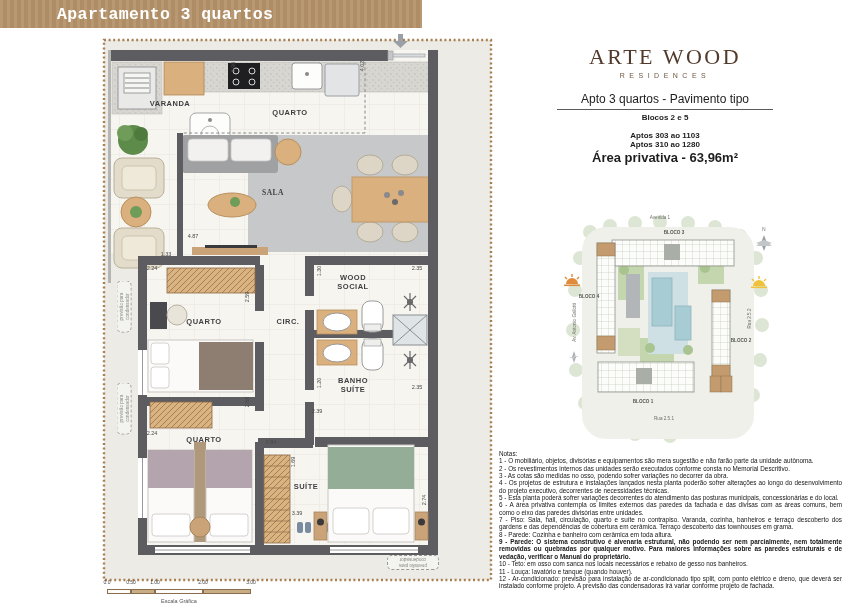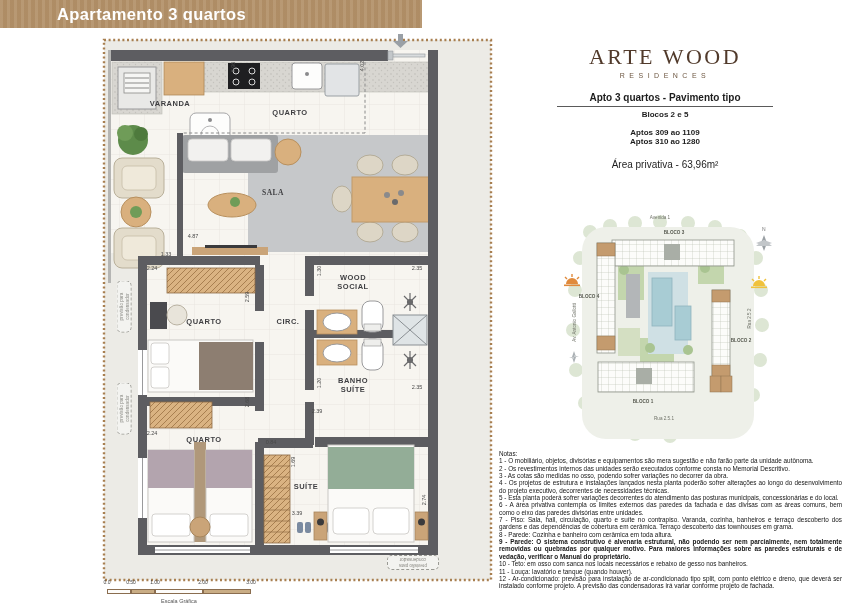--- a/index.html
+++ b/index.html
@@ -6,21 +6,21 @@
   body{width:844px;height:613px;position:relative;background:#ffffff;
        font-family:"Liberation Sans", sans-serif;overflow:hidden;}
 
   
   .header-bar{position:absolute;left:0;top:0;width:422px;height:28px;
     background:#b39169;
     background-image:repeating-linear-gradient(90deg,
       rgba(255,255,255,.07) 0 3px, rgba(92,62,30,.05) 3px 7px);
     display:flex;align-items:center;}
   .header-bar span{color:#fff;font-size:16.5px;font-weight:600;letter-spacing:.4px;
-    padding-left:57px;}
+    padding-left:57px;font-family:Liberation Mono, monospace;}
 
   
   .plan{position:absolute;left:95px;top:30px;width:400px;height:583px;}
   .plan svg{position:absolute;left:0;top:0;}
   .room-label{position:absolute;font-size:7.5px;font-weight:bold;color:#3f3f42;
     letter-spacing:.5px;text-align:center;line-height:8.5px;}
   .dim{position:absolute;width:22px;text-align:center;font-size:5.5px;color:#4a4a4a;}
   .dim.v{transform:rotate(-90deg);}
   .cond{position:absolute;width:52px;height:15px;border:1px dashed #9a9a94;
     border-radius:5px;font-size:4.6px;line-height:5.2px;color:#8a8a84;
@@ -33,25 +33,25 @@
   .scale-caption{position:absolute;width:90px;text-align:center;font-size:5.5px;color:#555;}
 
   
   .brand{position:absolute;left:545px;top:44px;width:240px;text-align:center;
     font-family:"Liberation Serif", serif;color:#513a2b;font-size:22px;
     letter-spacing:2.5px;font-weight:500;}
   .brand-sub{position:absolute;left:545px;top:72px;width:240px;text-align:center;
     font-size:7px;letter-spacing:4.5px;color:#6d5640;}
   .unit-info{position:absolute;left:545px;top:92px;width:240px;text-align:center;
     color:#1d1d1d;}
-  .unit-type{font-size:10px;font-weight:bold;}
+  .unit-type{font-size:12px;font-weight:normal;}
   .unit-divider{width:216px;height:1px;background:#5a5a5a;margin:3px auto 3px auto;}
   .unit-blocks{font-size:8px;font-weight:bold;}
   .unit-apts{margin-top:9px;font-size:8px;font-weight:bold;line-height:9.4px;}
-  .unit-area{margin-top:12px;font-size:10px;font-weight:normal;}
+  .unit-area{margin-top:0;font-size:13px;font-weight:bold;}
 
   
   .siteplan{position:absolute;left:560px;top:210px;width:220px;height:245px;}
   .siteplan svg{position:absolute;left:0;top:0;}
   .site-label{position:absolute;font-size:4.6px;color:#6f7268;text-align:center;
     width:40px;line-height:5px;}
   .site-label.bold{color:#55584e;font-weight:bold;}
   .site-label.v{transform:rotate(-90deg);}
   .north-label{position:absolute;font-size:5px;color:#777;}
 
@@ -310,21 +310,21 @@
 </div>
 
 <div class="brand">ARTE WOOD</div>
 <div class="brand-sub">RESIDENCES</div>
 
 <div class="unit-info">
   <div class="unit-type">Apto 3 quartos - Pavimento tipo</div>
   <div class="unit-divider"></div>
   <div class="unit-blocks">Blocos 2 e 5</div>
   <div class="unit-apts">
-    <div>Aptos 309 ao 1109</div>
+    <div>Aptos 303 ao 1103</div>
     <div>Aptos 310 ao 1280</div>
   </div>
   <div class="unit-area">Área privativa - 63,96m²</div>
 </div>
 
 <div class="siteplan">
   <svg width="220" height="245" viewBox="0 0 220 245">
     <defs>
       <pattern id="units" width="7" height="7" patternUnits="userSpaceOnUse">
         <rect width="7" height="7" fill="#fcfcfa"></rect>

